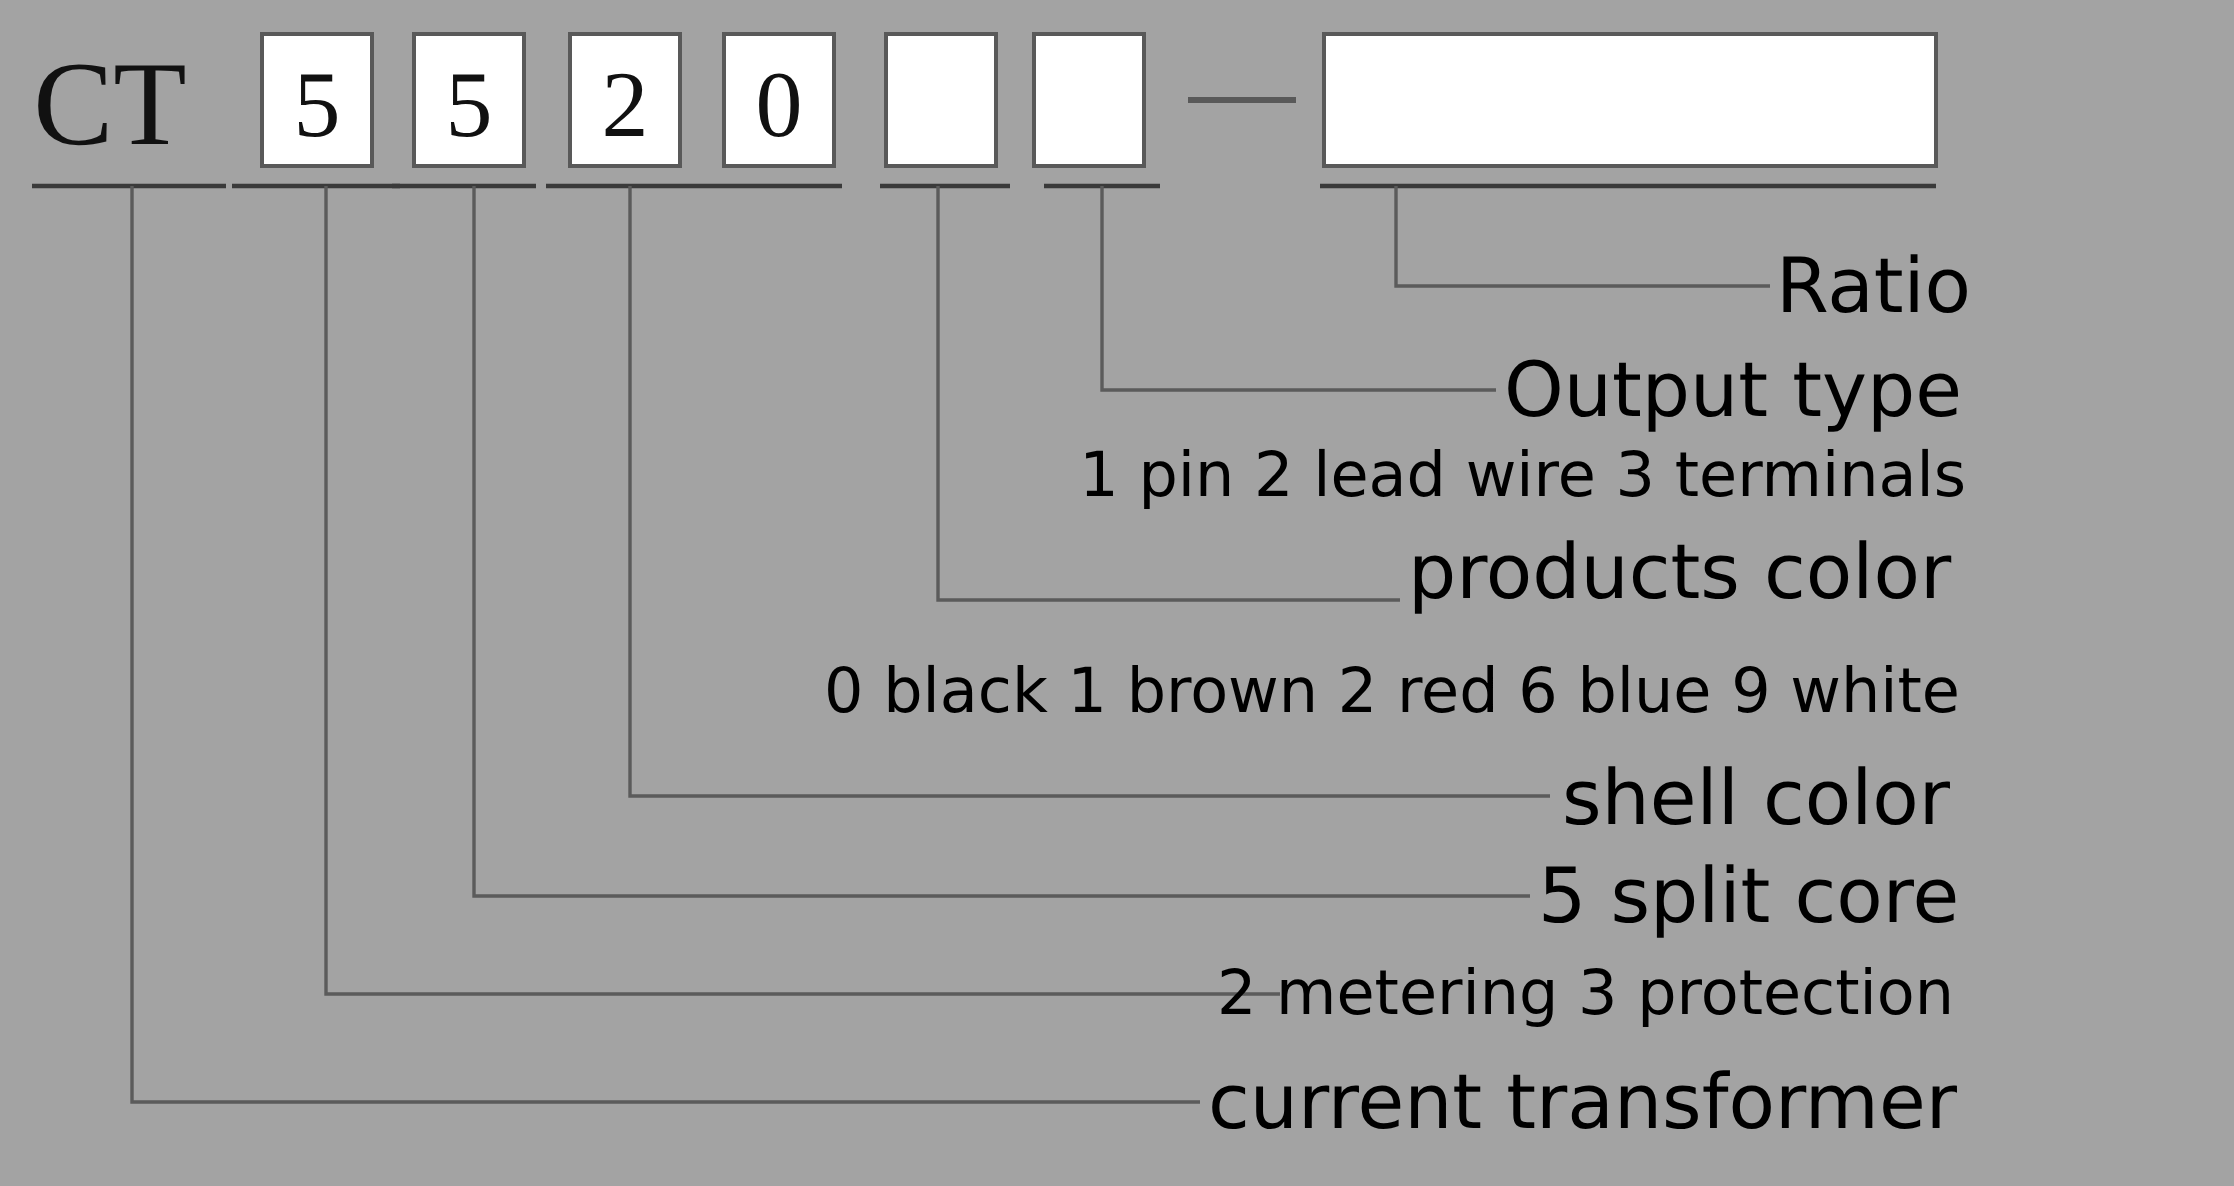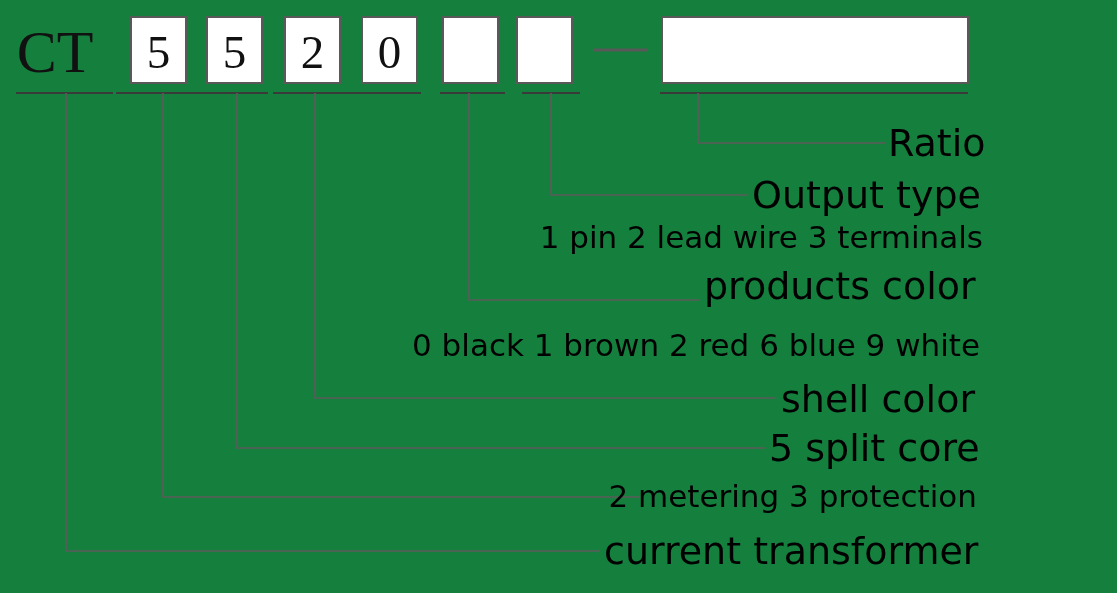--- a/index.html
+++ b/index.html
@@ -12,21 +12,21 @@
     width: 1117px;
     height: 593px;
     overflow: hidden;
     font-family: "DejaVu Sans", sans-serif;
     color: #000000;
   }
   #diagram-root {
     position: relative;
     width: 1117px;
     height: 593px;
-    background: #15803d;
+    background: #a3a3a3;
   }
   svg#designation-svg {
     display: block;
     width: 1117px;
     height: 593px;
   }
   .code-box {
     fill: #ffffff;
     stroke: #595959;
     stroke-width: 2;

